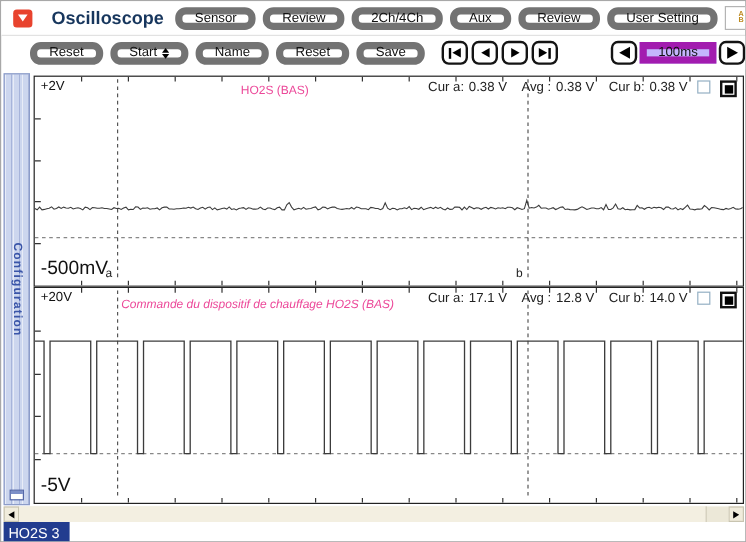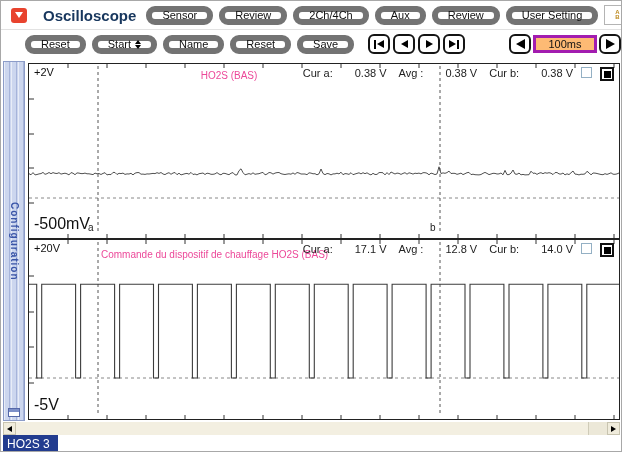--- a/index.html
+++ b/index.html
@@ -35,21 +35,21 @@
          font-weight:bold; color:#bd8a1e; }
   .navgrp { display:flex; gap:3px; margin-left:8px; }
   .sq { width:22px; height:20px; border:2px solid #141414; border-radius:6px;
         background:#fff; display:flex; align-items:center; justify-content:center; gap:1px; }
   .tri-l { width:0; height:0; border-top:4px solid transparent; border-bottom:4px solid transparent; border-right:7px solid #000; }
   .tri-r { width:0; height:0; border-top:4px solid transparent; border-bottom:4px solid transparent; border-left:7px solid #000; }
   .bar  { width:2px; height:9px; background:#000; }
   .tri-l.big { border-top-width:5px; border-bottom-width:5px; border-right-width:9px; }
   .tri-r.big { border-top-width:5px; border-bottom-width:5px; border-left-width:9px; }
   .tbase { display:flex; align-items:center; gap:2px; margin-left:auto; margin-right:8px; }
-  .tb-val { width:64px; height:18px; background:#fdba74; border:3px solid #a21caf;
+  .tb-val { width:64px; height:18px; background:#c4b5fd; border:6px solid #a21caf;
         display:flex; align-items:center; justify-content:center; font-size:11px; color:#111; }
 
   
   .main { position:absolute; left:0; top:60px; width:622px; height:392px; }
   .sidebar { position:absolute; left:2px; top:0; width:22px; height:360px;
         background:#ccd6ee;
         background-image:repeating-linear-gradient(90deg, rgba(255,255,255,.55) 0 1px,
             transparent 1px 5px, rgba(96,116,180,.35) 5px 6px, transparent 6px 7px);
         border:1px solid #8c9cc8; display:flex; align-items:center; justify-content:center; }
   .side-label { writing-mode:vertical-rl; font-size:10px; font-weight:bold;
@@ -58,24 +58,24 @@
         border:1px solid #5568a8; background:linear-gradient(#7d90c8 0 3px, #fff 3px); }
 
   .ch { position:absolute; left:27px; width:592px; border:1px solid #222; background:#fff; }
   .ch1 { top:2px;  height:176px; }
   .ch2 { top:178px; height:181px; }
   .ch svg { position:absolute; left:0; top:0; }
   .ch-ytop { position:absolute; left:5px; top:2px; font-size:11px; color:#111; }
   .ch-ybot { position:absolute; left:5px; bottom:5px; font-size:16px; color:#111; }
   .ch-title { position:absolute; font-size:10px; color:#ec4899; white-space:nowrap; }
   .ch1 .ch-title { left:80px; top:6px; width:240px; text-align:center; }
-  .ch2 .ch-title { left:72px; top:9px; }
+  .ch2 .ch-title { left:72px; top:9px;font-style:italic; }
   .ro-row { position:absolute; right:46px; top:3px; display:flex; gap:12px;
         font-size:11px; color:#222; white-space:nowrap; }
-  .ro { display:flex; gap:22px; }
+  .ro { display:flex; gap:4px; }
   .cb { position:absolute; top:3px; }
   .cb.empty { right:27px; width:11px; height:11px; border:1px solid #94b0c4; background:#fff; }
   .cb.filled { right:5px; width:14px; height:14px; border:2px solid #111; background:#fff;
         display:flex; align-items:center; justify-content:center; }
   .cb.filled b { display:block; width:7px; height:7px; background:#000; }
 
   
   .hscroll { position:absolute; left:2px; top:361px; width:617px; height:13px;
         display:flex; align-items:stretch; }
   .sb-btn { width:13px; background:#f0ecdc; border:1px solid #c8c4b0;

